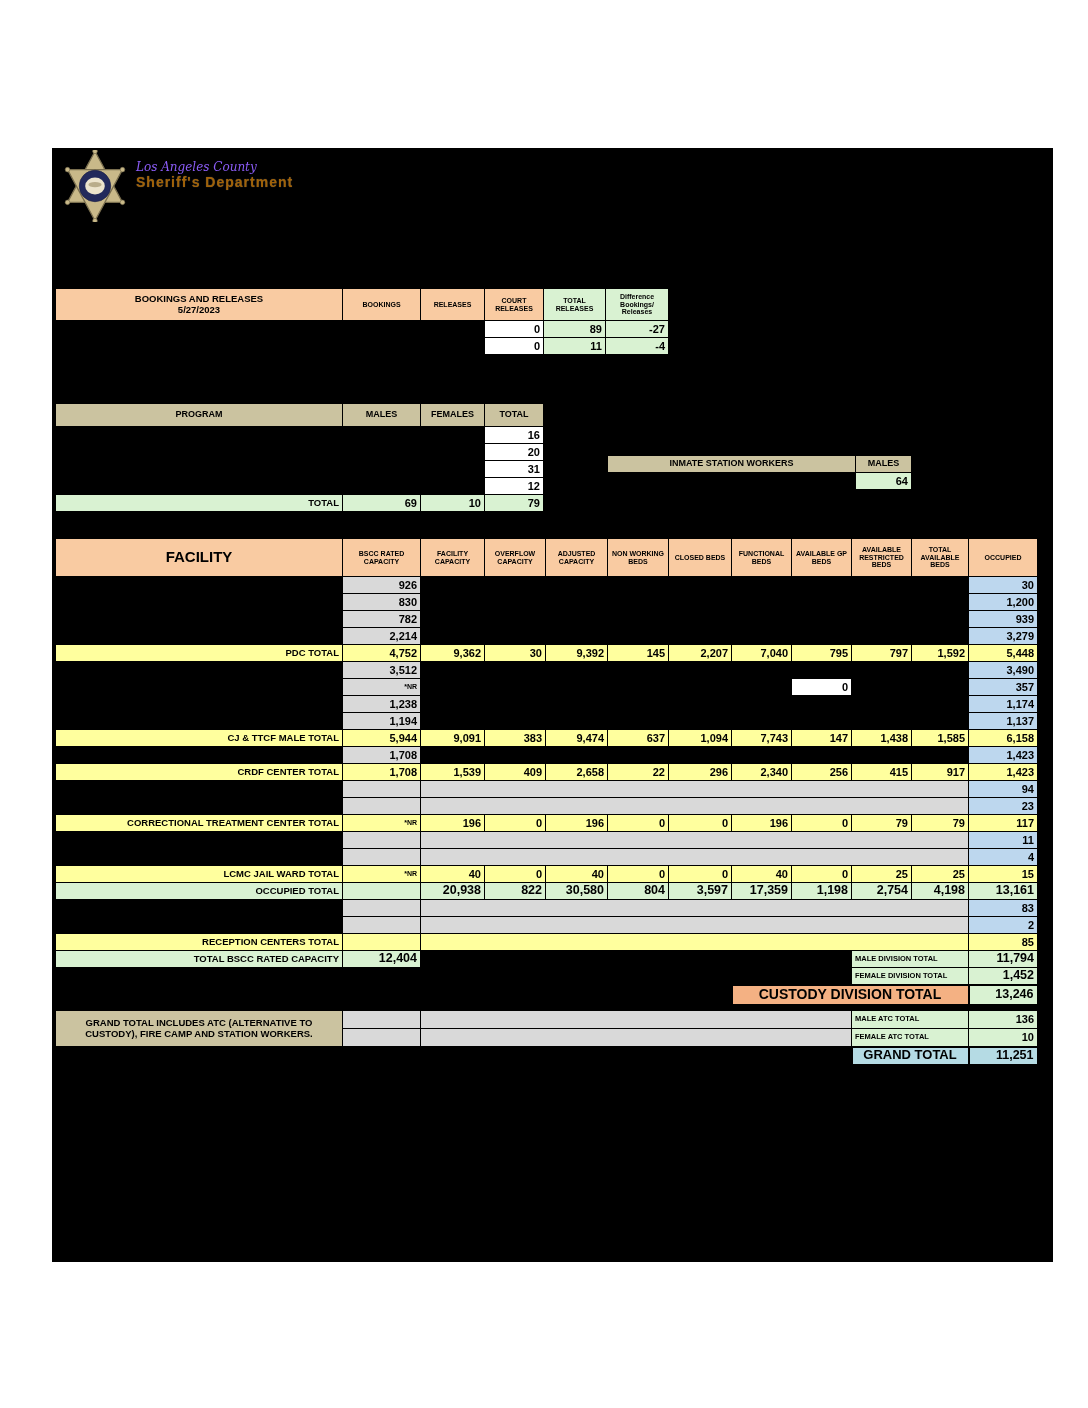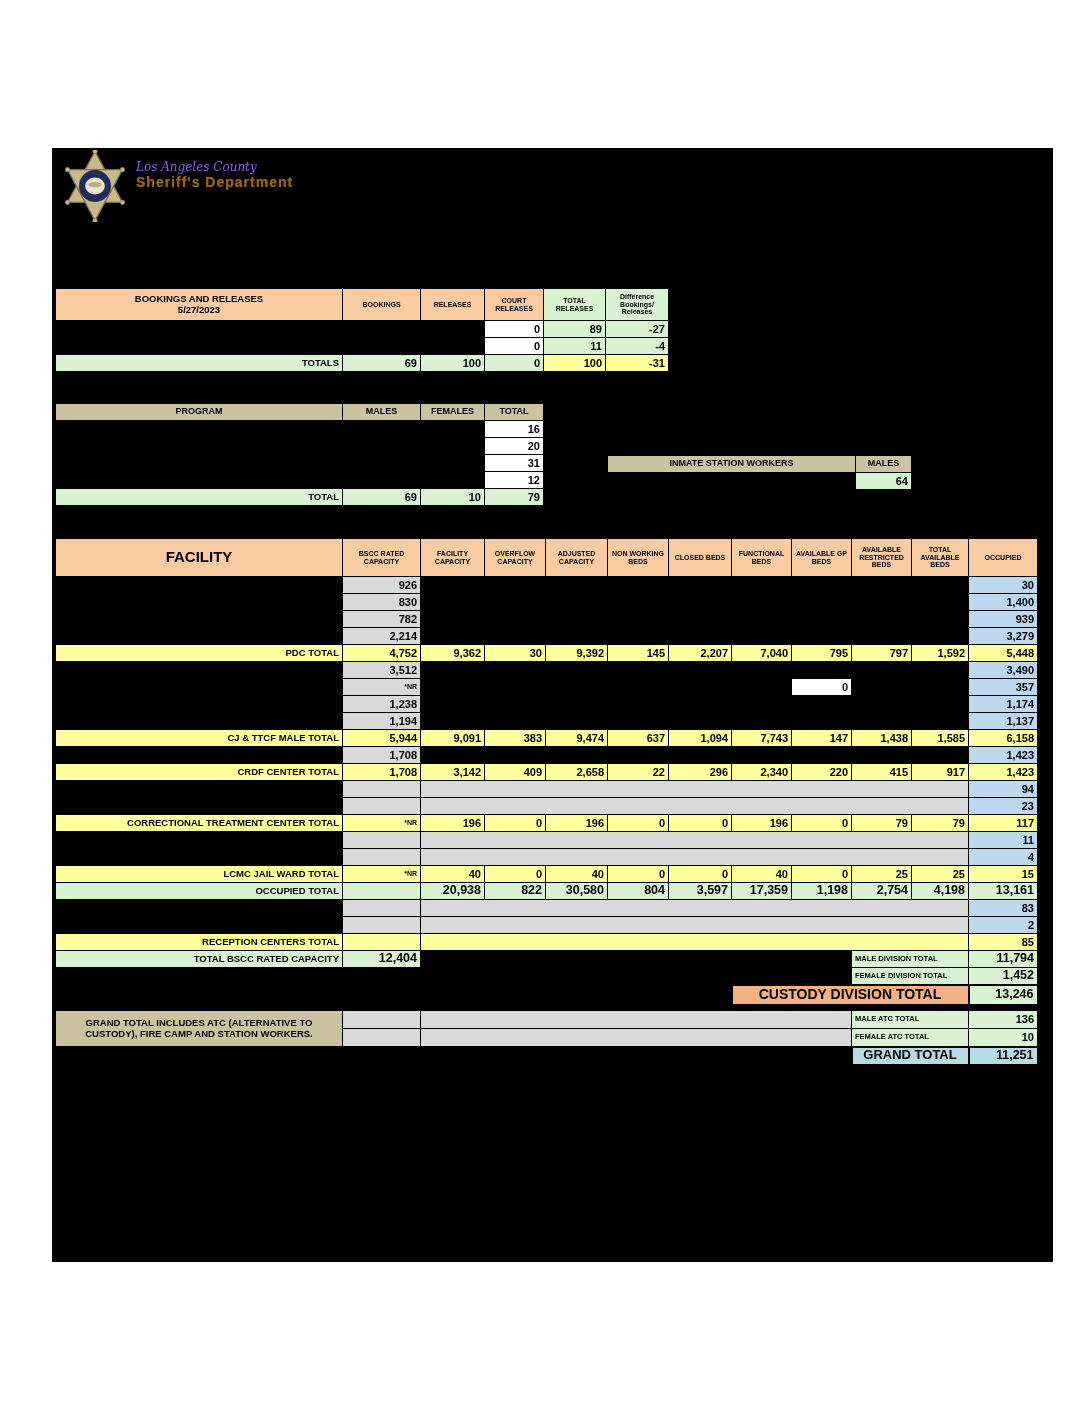--- a/index.html
+++ b/index.html
@@ -96,40 +96,32 @@
           <td class="white">0</td>
           <td class="green">89</td>
           <td class="green">-27</td>
         </tr>
         <tr style="height: 17px;">
           <td class="redacted" colspan="3"></td>
           <td class="white">0</td>
           <td class="green">11</td>
           <td class="green">-4</td>
         </tr>
-        <tr style="height: 17px;">
-          <td class="green lbl">TOTALS</td>
-          <td class="green">69</td>
-          <td class="green">100</td>
-          <td class="green">0</td>
-          <td class="yellow">100</td>
-          <td class="yellow">-31</td>
-        </tr>
       </tbody>
   </table>
 
   <table id="program-table" style="left:55px;top:403px;width:488px;">
     <colgroup>
         <col style="width:287px">
         <col style="width:78px">
         <col style="width:64px">
         <col style="width:59px">
       </colgroup>
     <thead>
-      <tr style="height:17px">
+      <tr style="height:23px">
         <td class="tan hdr" style="font-size:9px">PROGRAM</td>
         <td class="tan hdr" style="font-size:9px">MALES</td>
         <td class="tan hdr" style="font-size:9px">FEMALES</td>
         <td class="tan hdr" style="font-size:9px">TOTAL</td>
       </tr>
     </thead>
     <tbody id="program-body">
         <tr style="height: 17px;">
           <td class="redacted" colspan="3"></td>
           <td class="white">16</td>
@@ -210,21 +202,21 @@
         <tr style="height: 17px;">
           <td class="redacted"></td>
           <td class="gray">926</td>
           <td class="redacted" colspan="9"></td>
           <td class="blue">30</td>
         </tr>
         <tr style="height: 17px;">
           <td class="redacted"></td>
           <td class="gray">830</td>
           <td class="redacted" colspan="9"></td>
-          <td class="blue">1,400</td>
+          <td class="blue">1,200</td>
         </tr>
         <tr style="height: 17px;">
           <td class="redacted"></td>
           <td class="gray">782</td>
           <td class="redacted" colspan="9"></td>
           <td class="blue">939</td>
         </tr>
         <tr style="height: 17px;">
           <td class="redacted"></td>
           <td class="gray">2,214</td>
@@ -287,27 +279,27 @@
         </tr>
         <tr style="height: 17px;">
           <td class="redacted"></td>
           <td class="gray">1,708</td>
           <td class="redacted" colspan="9"></td>
           <td class="blue">1,423</td>
         </tr>
         <tr style="height: 17px;">
           <td class="yellow lbl">CRDF CENTER TOTAL</td>
           <td class="yellow">1,708</td>
-          <td class="yellow">3,142</td>
+          <td class="yellow">1,539</td>
           <td class="yellow">409</td>
           <td class="yellow">2,658</td>
           <td class="yellow">22</td>
           <td class="yellow">296</td>
           <td class="yellow">2,340</td>
-          <td class="yellow">220</td>
+          <td class="yellow">256</td>
           <td class="yellow">415</td>
           <td class="yellow">917</td>
           <td class="yellow">1,423</td>
         </tr>
         <tr style="height: 17px;">
           <td class="redacted"></td>
           <td class="gray"></td>
           <td class="gray" colspan="9"></td>
           <td class="blue">94</td>
         </tr>

